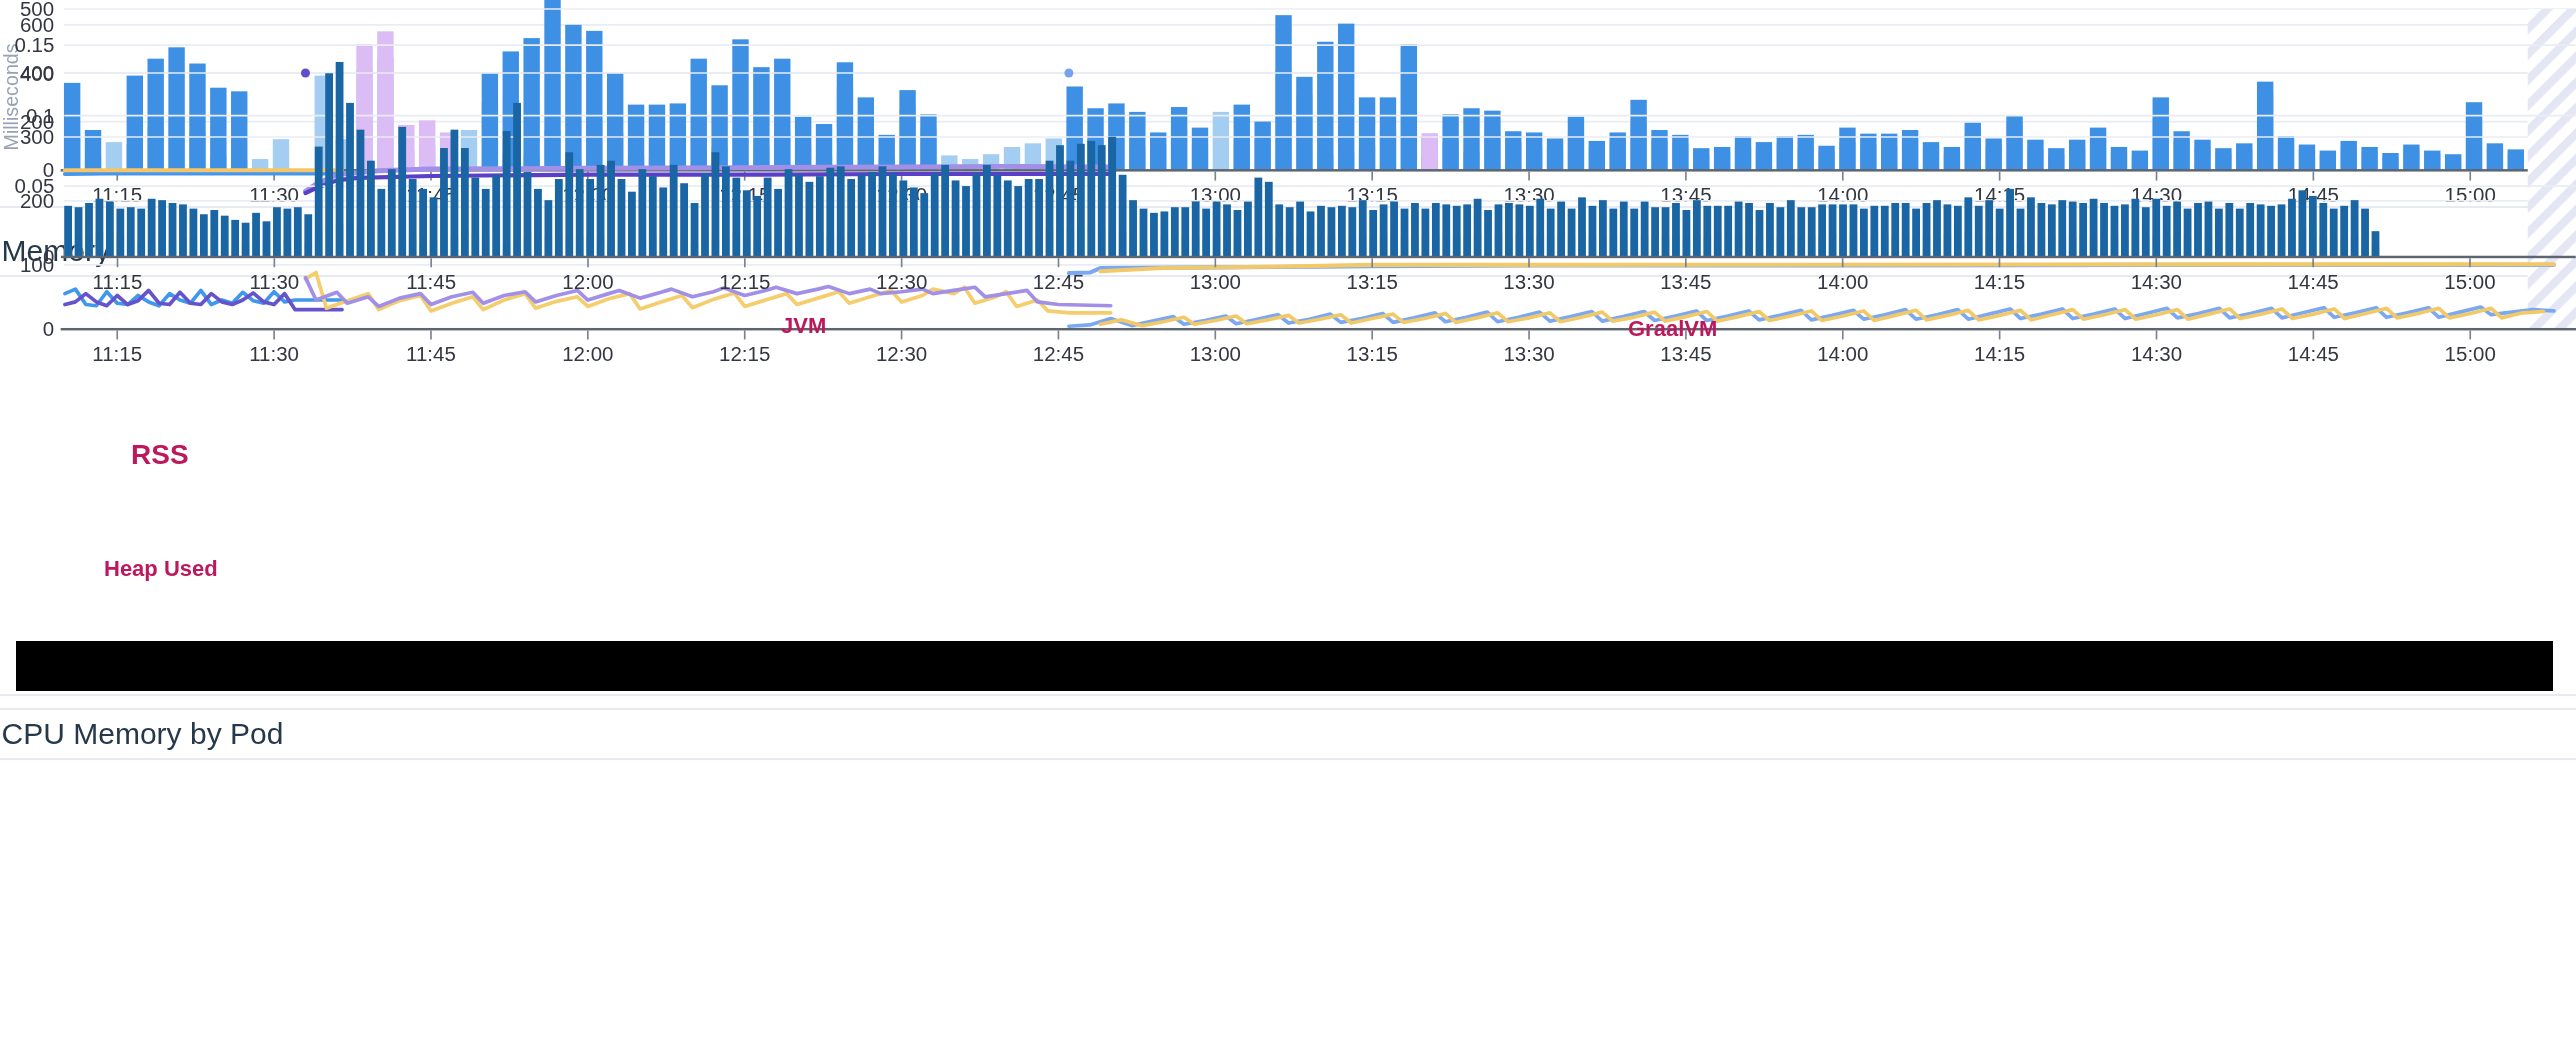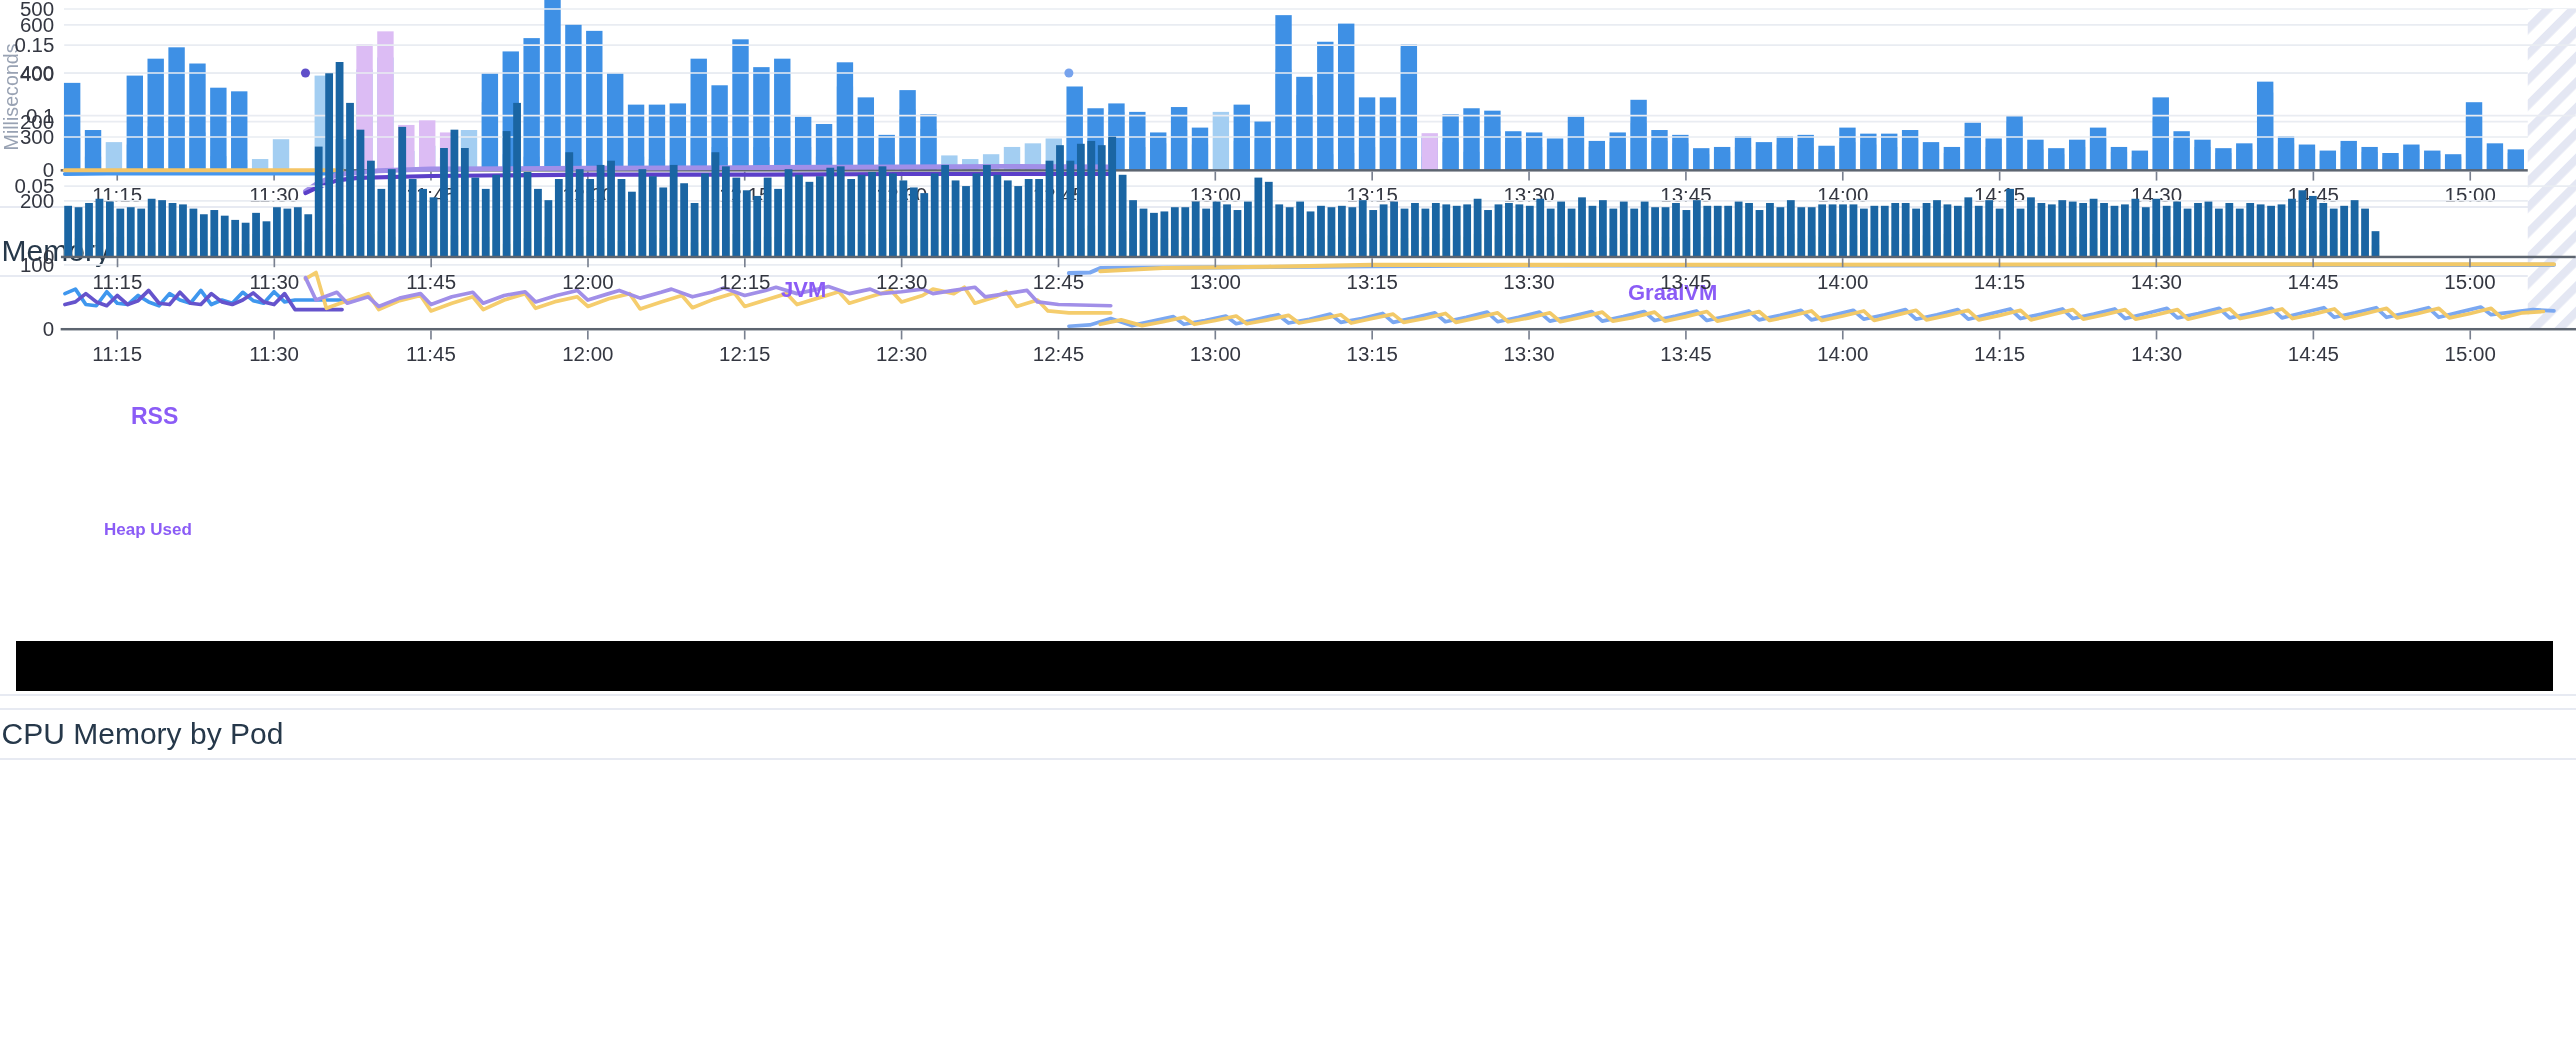--- a/index.html
+++ b/index.html
@@ -1,20 +1,20 @@
 <!DOCTYPE html>
 <html style="font-size:13px"><head>
 <meta charset="utf-8">
 <style>
   html,body{margin:0;padding:0;}
   body{width:2576px;height:1063px;background:#ffffff;position:relative;overflow:hidden;
        font-family:"Liberation Sans","DejaVu Sans",sans-serif;}
   .panel-title{position:absolute;color:#26384a;font-size:30px;font-weight:400;letter-spacing:0;}
   .divider{position:absolute;left:0;width:2576px;height:1.6px;background:#e7eaf2;}
-  .annotation{position:absolute;font-weight:700;color:#8b5cf6;font-size:22px;white-space:nowrap;}
+  .annotation{position:absolute;font-weight:700;color:#be185d;font-size:22px;white-space:nowrap;margin-top:36px;}
   .redacted{position:absolute;left:15.6px;top:641px;width:2537px;height:50px;background:#000;}
   svg{position:absolute;left:0;display:block;}
   #chart-ms{top:0;}
   #chart-mem{top:336;}
   #chart-cpu{top:930;}
   svg text{font-family:"Liberation Sans","DejaVu Sans",sans-serif;}
   .yt{font-size:25px;fill:#343741;}
   .xt{font-size:25px;fill:#343741;}
   .axlab{font-size:24px;fill:#98a2b3;}
 </style>
@@ -356,22 +356,22 @@
     <text x="2439.008" y="440" text-anchor="middle" class="xt">14:15</text>
     <line x1="2630.342" x2="2630.342" y1="403" y2="414" stroke="#79808f" stroke-width="2"></line>
     <text x="2630.342" y="440" text-anchor="middle" class="xt">14:30</text>
     <line x1="2821.676" x2="2821.676" y1="403" y2="414" stroke="#79808f" stroke-width="2"></line>
     <text x="2821.676" y="440" text-anchor="middle" class="xt">14:45</text>
     <line x1="3013.0099999999998" x2="3013.0099999999998" y1="403" y2="414" stroke="#79808f" stroke-width="2"></line>
     <text x="3013.0099999999998" y="440" text-anchor="middle" class="xt">15:00</text>
   </svg>
 <div class="annotation" style="left:781px;top:277px">JVM</div>
 <div class="annotation" style="left:1628px;top:280px">GraalVM</div>
-<div class="annotation" style="left:131px;top:403px;font-size:23px">RSS</div>
-<div class="annotation" style="left:104px;top:520px;font-size:17px">Heap Used</div>
+<div class="annotation" style="left:131px;top:403px;font-size:28px">RSS</div>
+<div class="annotation" style="left:104px;top:520px;font-size:22px">Heap Used</div>
 <div class="redacted"></div>
 <div class="divider" style="top:694px"></div>
 <div class="divider" style="top:708px"></div>
 
 <div class="panel-title" style="left:1.6px;top:717px">CPU Memory by Pod</div>
 <div class="divider" style="top:758px"></div>
 <svg id="chart-cpu" width="2576" height="300" viewBox="0 0 3142 366">
     <text x="66" y="322" text-anchor="end" class="yt">0</text>
     <line x1="78" x2="3142" y1="227" y2="227" stroke="#e9ecf2" stroke-width="2"></line>
     <text x="66" y="236" text-anchor="end" class="yt">0.05</text>

